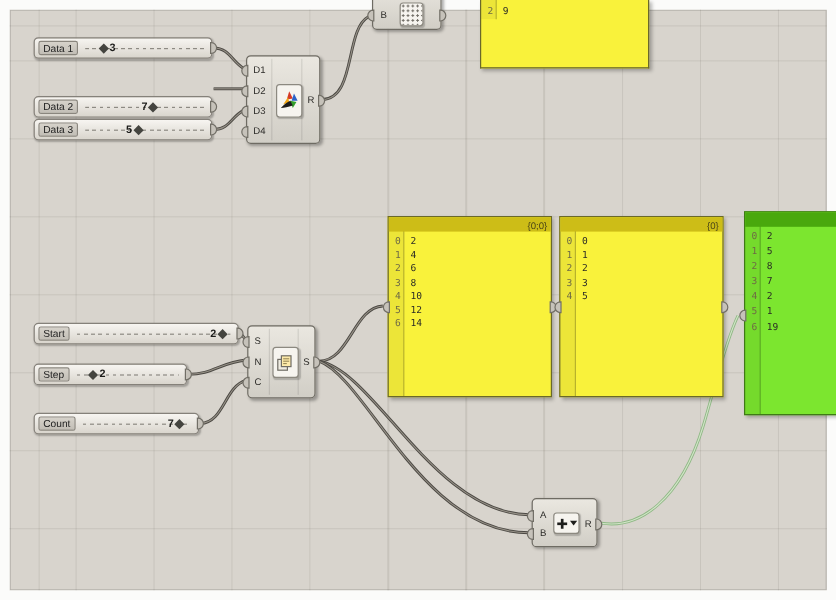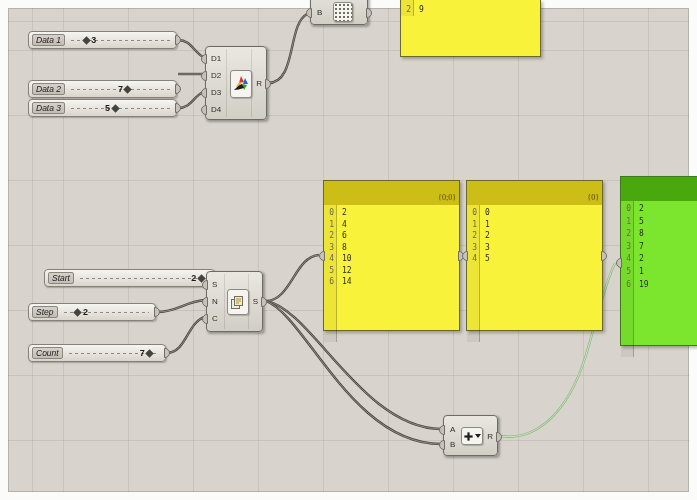--- a/index.html
+++ b/index.html
@@ -17,21 +17,21 @@
   .wc{fill:none;stroke:var(--wire-core,#979288);stroke-width:.9px;}
   .wg{fill:none;stroke:var(--wire-green,#8fb985);stroke-width:2.4px;}
   .wgc{fill:none;stroke:var(--wire-green-core,#d2e4c8);stroke-width:.9px;}
 
   
   .slider{position:absolute;height:18px;background:linear-gradient(#f7f5f1,#d9d5cd);
     border:1px solid #85817a;border-radius:4px;display:flex;align-items:center;
     box-shadow:1px 1px 1.5px rgba(0,0,0,.25);}
   .s-name{height:12px;margin-left:3px;background:linear-gradient(#d6d2ca,#c2beb6);
     border:1px solid #8a867e;border-radius:2px;font-size:8.5px;color:#222;
-    display:flex;align-items:center;justify-content:center;padding:0 3px;white-space:nowrap;font-style:italic;}
+    display:flex;align-items:center;justify-content:center;padding:0 3px;white-space:nowrap;}
   .s-track{position:relative;flex:1;height:100%;margin:0 6px;}
   .s-track::before{content:"";position:absolute;left:0;right:0;top:50%;height:1px;
     background:repeating-linear-gradient(90deg,#8d8a83 0 3px,transparent 3px 6px);}
   .kg{position:absolute;top:50%;transform:translate(-50%,-50%);display:flex;align-items:center;gap:2px;}
   .s-knob{width:6px;height:6px;background:#44443f;transform:rotate(45deg);display:inline-block;flex:0 0 auto;}
   .s-val{font-size:9px;font-weight:bold;color:#1c1c1a;line-height:1;}
   .nub{position:absolute;width:6px;height:10px;background:#c6c2ba;border:1px solid #716e66;}
   .nub-r{right:-5px;top:50%;transform:translateY(-50%);border-radius:0 5px 5px 0;}
   .nub-in{left:-5px;border-radius:5px 0 0 5px;}
   .nub-out{right:-5px;border-radius:0 5px 5px 0;}
@@ -44,22 +44,22 @@
     display:flex;align-items:center;justify-content:center;box-shadow:1px 1px 1px rgba(0,0,0,.2);}
   .vsep{position:absolute;top:2px;bottom:2px;width:1px;background:rgba(0,0,0,.10);}
   .grip{background-image:radial-gradient(#6f6c64 .8px,transparent 1px);background-size:4px 4px;background-color:#f6f4ef;}
   .dd-tri{width:0;height:0;border-left:3px solid transparent;border-right:3px solid transparent;
     border-top:4px solid #1e1e1c;margin-left:1px;}
 
   
   .panel{position:absolute;border:1px solid #6a682a;box-shadow:2px 2px 3px rgba(0,0,0,.28);}
   .panel-yellow{background:var(--panel-yellow,#f9f23b);}
   .panel-green{background:var(--panel-green,#7ce62f);border-color:#3f7a17;}
-  .phead{height:12px;display:flex;align-items:flex-start;justify-content:flex-end;
-    padding:12px 3px;font-size:8px;color:#4a4517;font-family:Liberation Serif, serif;}
+  .phead{height:12px;display:flex;align-items:flex-end;justify-content:flex-end;
+    padding:0 3px;font-size:8px;color:#4a4517;}
   .panel-yellow .phead{background:var(--panel-yellow-header,#cdbd17);}
   .panel-green .phead{background:var(--panel-green-header,#49a80d);}
   .pbody{position:relative;padding-top:2px;}
   .istrip{position:absolute;left:0;top:0;bottom:0;width:13px;background:rgba(0,0,0,.05);
     border-right:1px solid rgba(0,0,0,.22);}
   .prow{position:relative;height:11.5px;line-height:11.5px;display:flex;
     font-family:"DejaVu Sans Mono",monospace;font-size:8px;color:#2b2b26;}
   .panel-green .prow{height:12.6px;line-height:12.6px;}
   .pi{width:13px;text-align:right;padding-right:3px;color:#6e6a45;flex:0 0 auto;}
   .pv{margin-left:5px;}
@@ -143,21 +143,21 @@
     <div class="s-name">Data 3</div>
     <div class="s-track">
       <div class="kg" style="left:41%">
         <span class="s-val">5</span>
         <span class="s-knob"></span>
       </div>
     </div>
     <div class="nub nub-r"></div>
   </div>
 
-  <div class="slider" style="left:44px;top:269px;width:171px">
+  <div class="slider" style="left:28px;top:269px;width:171px">
     <div class="s-name">Start</div>
     <div class="s-track">
       <div class="kg" style="left:92%">
         <span class="s-val">2</span>
         <span class="s-knob"></span>
       </div>
     </div>
     <div class="nub nub-r"></div>
   </div>
 

